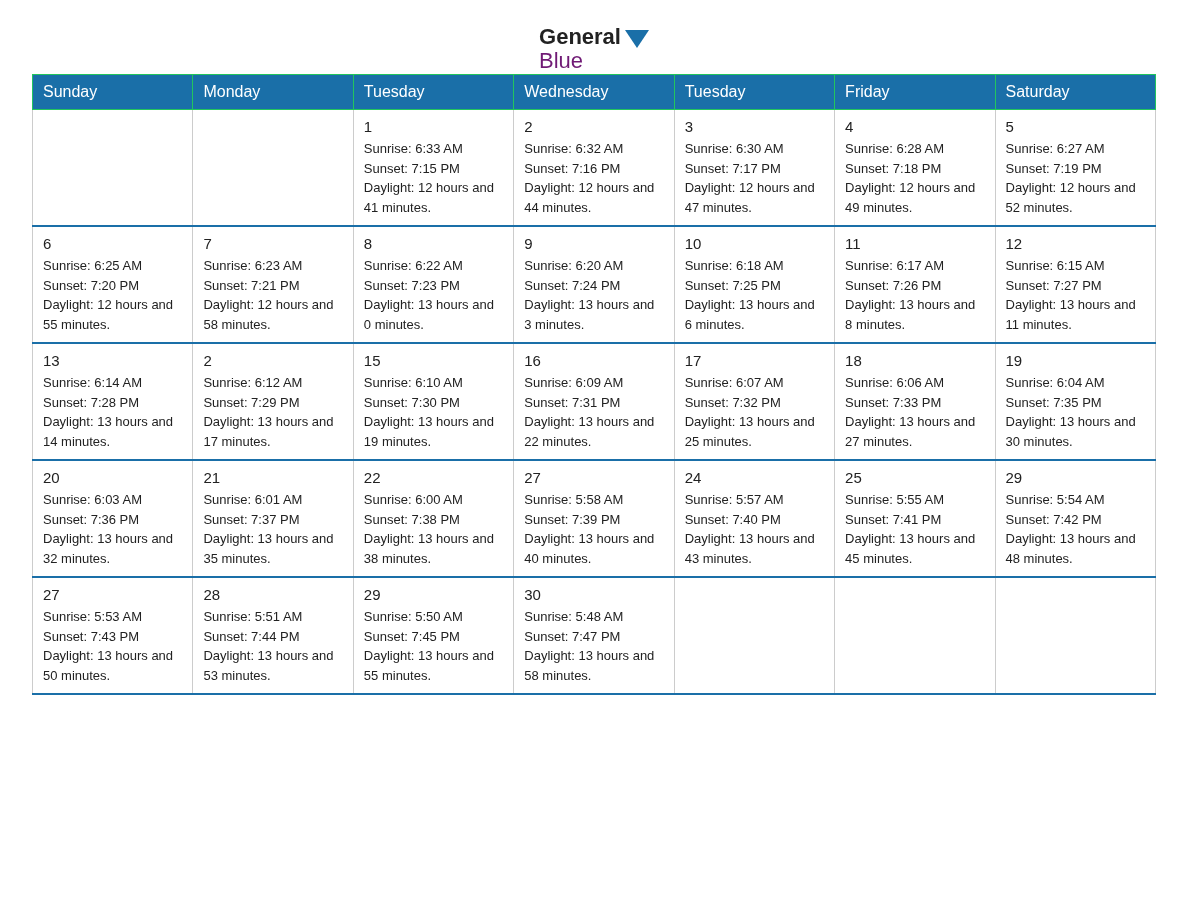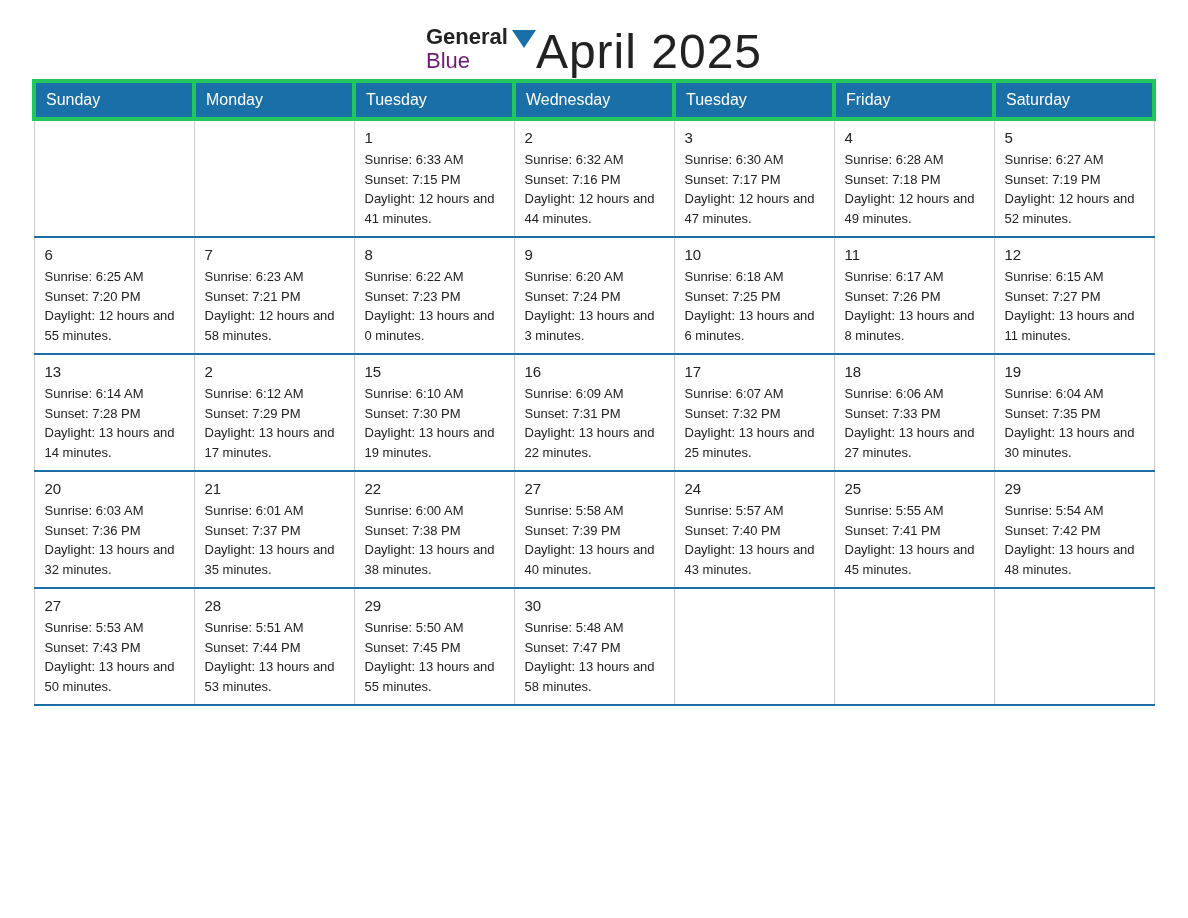--- a/index.html
+++ b/index.html
@@ -64,21 +64,21 @@
       border-collapse: collapse;
       table-layout: fixed;
     }
     thead tr th {
       background: #1a6fa8;
       color: #fff;
       font-size: 16px;
       font-weight: normal;
       padding: 8px 10px;
       text-align: left;
-      border: 4px solid #22c55e;
+      border: 1px solid #22c55e;
     }
     tbody tr td {
       vertical-align: top;
       padding: 8px 10px;
       border: 1px solid #ccc;
       font-size: 13px;
       min-height: 80px;
       height: 100px;
     }
     tbody tr {
@@ -104,21 +104,20 @@
 
 <div class="header">
   <div class="logo">
     <div class="logo-top">
       <span class="logo-general">General</span>
       <div class="logo-triangle"></div>
     </div>
     <span class="logo-blue">Blue</span>
   </div>
   <div class="title-block">
-    <h1>April 2025</h1>
   </div>
 </div>
 
 <table>
   <thead>
     <tr>
     <th>Sunday</th>
         <th>Monday</th>
         <th>Tuesday</th>
         <th>Wednesday</th>

